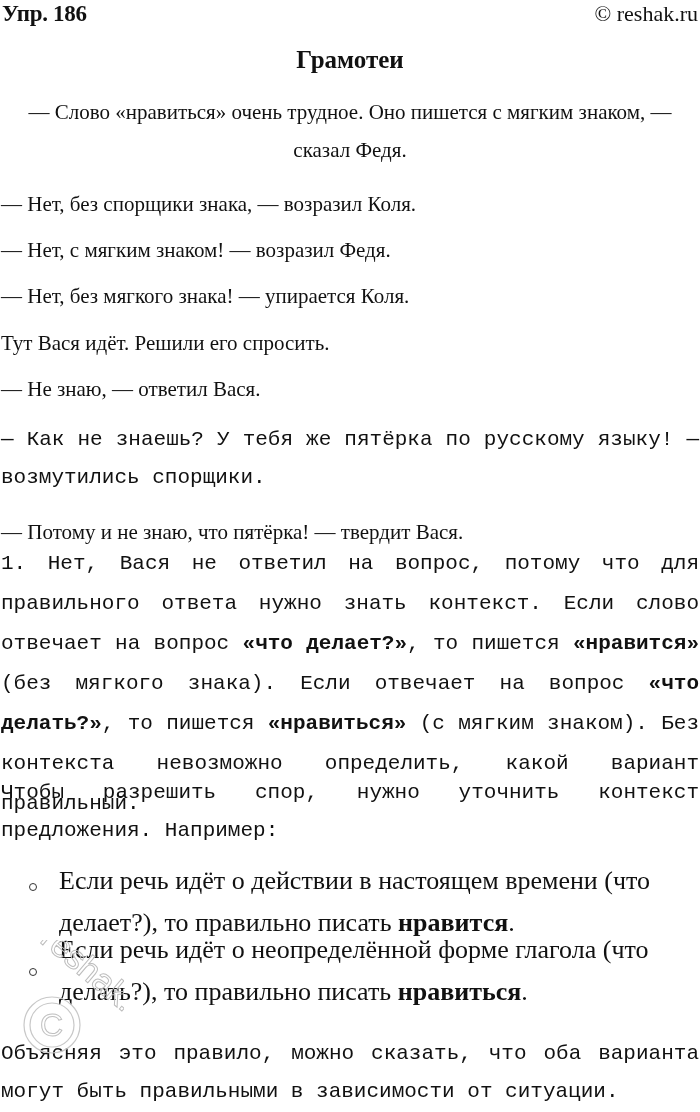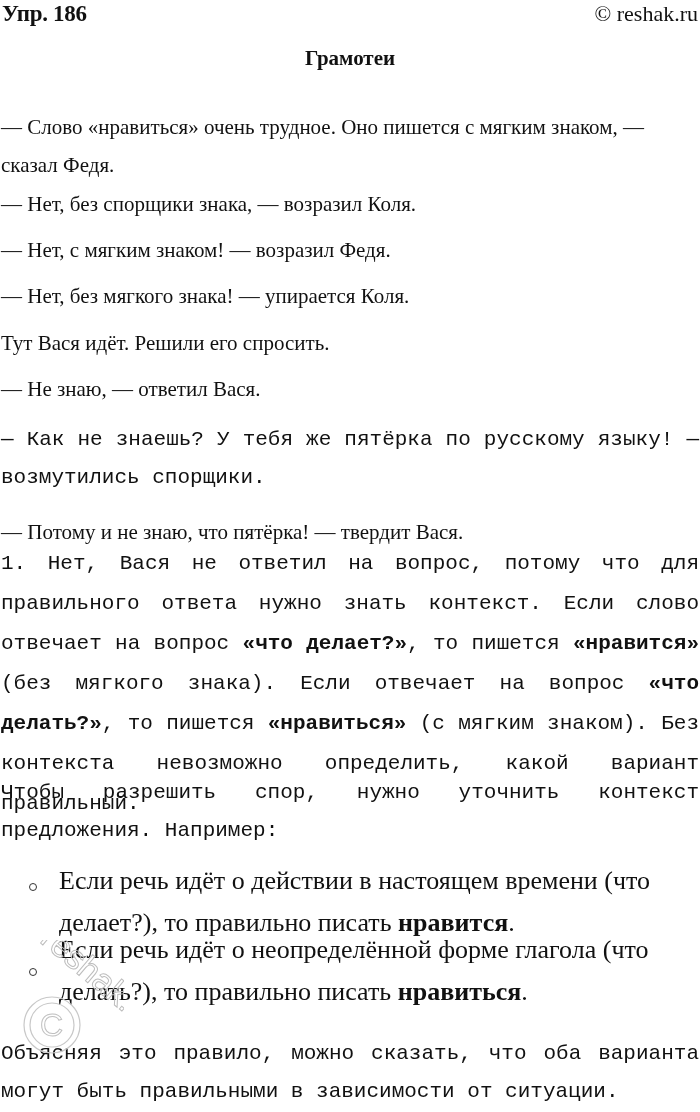--- a/index.html
+++ b/index.html
@@ -35,21 +35,21 @@
       right: 2px;
       top: 1px;
       font-size: 22px;
     }
     .title {
       position: absolute;
       top: 46px;
       left: 0;
       right: 0;
       text-align: center;
-      font-size: 21px;
+      font-size: 25px;
       font-weight: bold;
     }
     .p {
       position: absolute;
       left: 1px;
       width: 698px;
       font-size: 21px;
       line-height: 38px;
     }
     .justify {
@@ -96,21 +96,21 @@
 </head>
 <body>
 
 <div class="header">
   <span class="ex-number">Упр. 186</span>
   <span class="copyright">© reshak.ru</span>
 </div>
 
 <div class="title">Грамотеи</div>
 
-<div class="p" style="top:108px;">— Слово «нравиться» очень трудное. Оно пишется с мягким знаком, — сказал Федя.</div>
+<div class="p" style="top:93px;text-align:center;">— Слово «нравиться» очень трудное. Оно пишется с мягким знаком, — сказал Федя.</div>
 <div class="p" style="top:185px;">— Нет, без спорщики знака, — возразил Коля.</div>
 <div class="p" style="top:231px;">— Нет, с мягким знаком! — возразил Федя.</div>
 <div class="p" style="top:277px;">— Нет, без мягкого знака! — упирается Коля.</div>
 <div class="p" style="top:324px;">Тут Вася идёт. Решили его спросить.</div>
 <div class="p" style="top:370px;">— Не знаю, — ответил Вася.</div>
 <div class="p justify" style="top:421px;">— Как не знаешь? У тебя же пятёрка по русскому языку! — возмутились спорщики.</div>
 <div class="p" style="top:513px;">— Потому и не знаю, что пятёрка! — твердит Вася.</div>
 
 <div class="p justify" style="top:544px; line-height:40px;">
   <span>1. Нет, Вася не ответил на вопрос, потому что для правильного ответа нужно знать контекст. Если слово отвечает на вопрос </span><b>«что делает?»</b><span>, то пишется </span><b>«нравится»</b><span> (без мягкого знака). Если отвечает на вопрос </span><b>«что делать?»</b><span>, то пишется </span><b>«нравиться»</b><span> (с мягким знаком). Без контекста невозможно определить, какой вариант правильный.</span>

